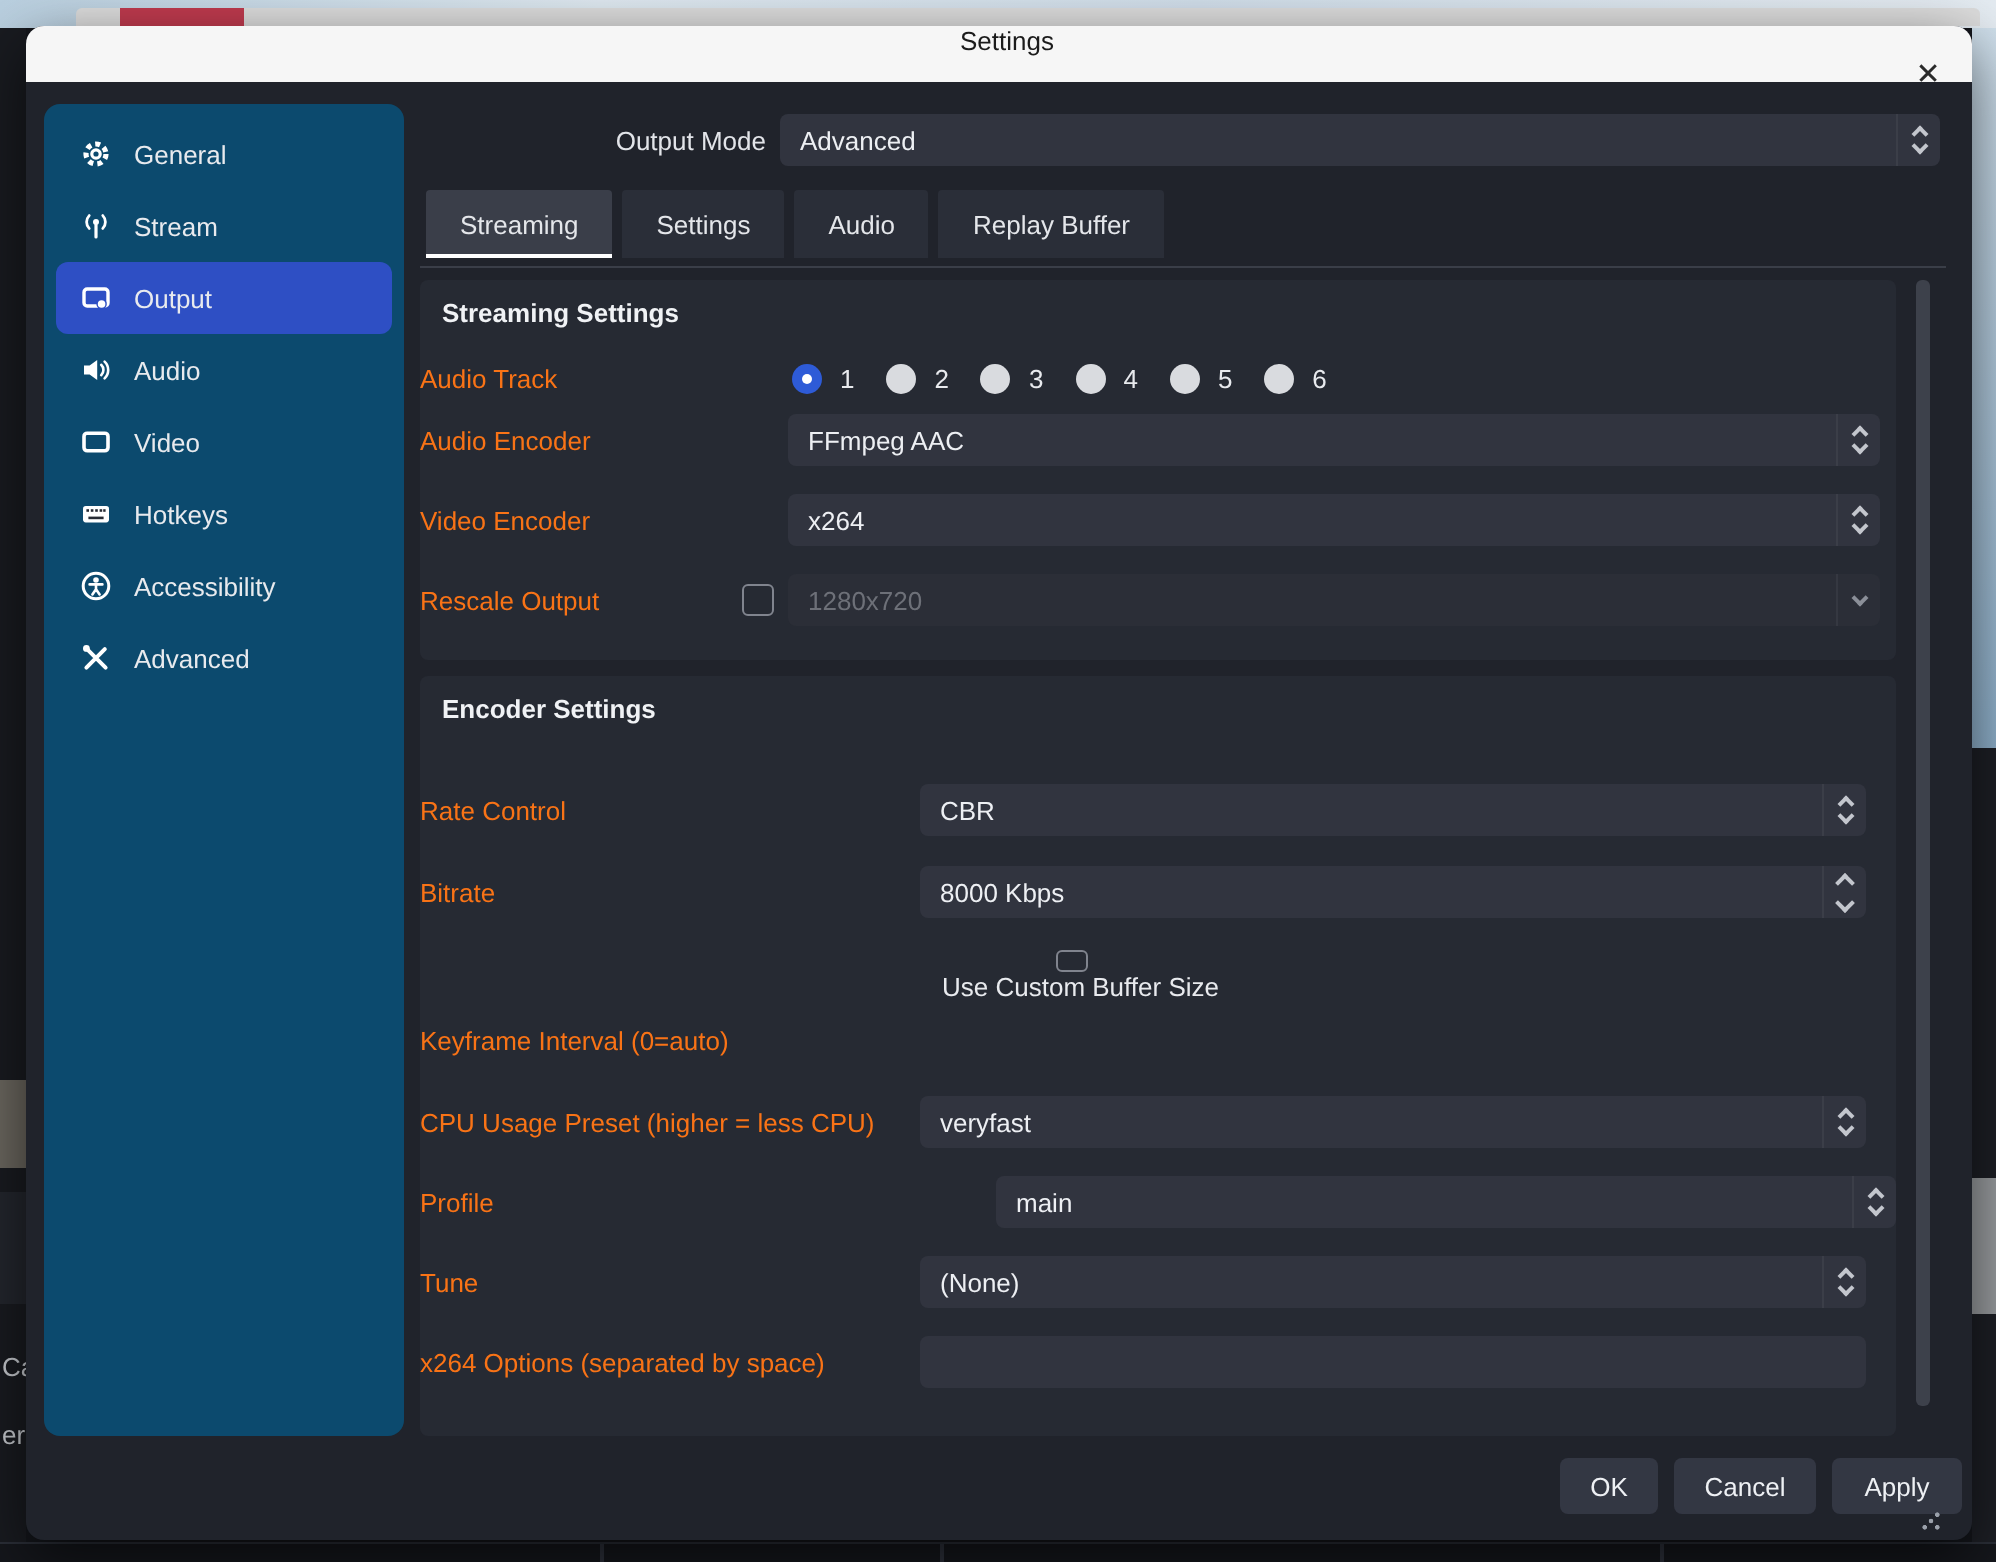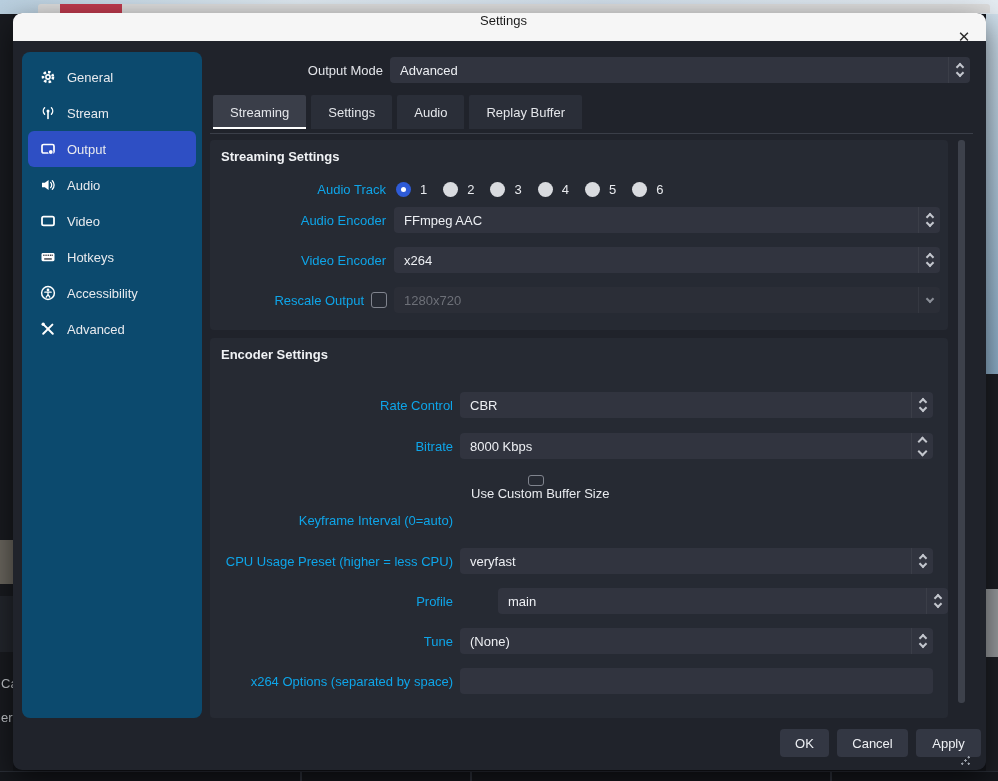--- a/index.html
+++ b/index.html
@@ -55,21 +55,21 @@
   .tab.active::after { content:""; position:absolute; left:0; right:0; bottom:0; height:2px; background:#fff; }
   .tabs-divider { position:absolute; left:197px; top:120px; width:763px; height:1px; background:#3a3e48; }
 
   
   .panel { position:absolute; left:197px; width:738px; background:#262a33; border-radius:4px; }
   .panel.streaming { top:127px; height:190px; }
   .panel.encoder { top:325px; height:380px; }
   .panel-title { position:absolute; left:11px; top:9px; color:#f0f2f5; font-size:13px; font-weight:bold; }
 
   .row { position:absolute; height:26px; display:flex; align-items:center; }
-  .lbl { color:#0ea5e9; font-size:13px; text-align:right; flex:0 0 auto; }
+  .lbl { color:#f97316; font-size:13px; text-align:left; flex:0 0 auto; }
 
   .combo, .textfield { position:relative; height:26px; background:#31343f; border-radius:4px;
     display:flex; align-items:center; padding:0 28px 0 10px; color:#edeff3; font-size:13px; }
   .textfield { padding-right:10px; }
   .combo.disabled { color:#6d7078; background:#2b2e37; }
   .spin { position:absolute; right:0; top:0; bottom:0; width:22px; display:flex; flex-direction:column;
     align-items:center; justify-content:center; gap:4px; border-left:1px solid rgba(255,255,255,0.05); }
   .spin.single { gap:0; }
   .chev { display:block; width:6px; height:6px; border-left:2px solid #c3c6cd; border-bottom:2px solid #c3c6cd; }
   .chev.up { transform:rotate(135deg); margin-bottom:-2px; }

